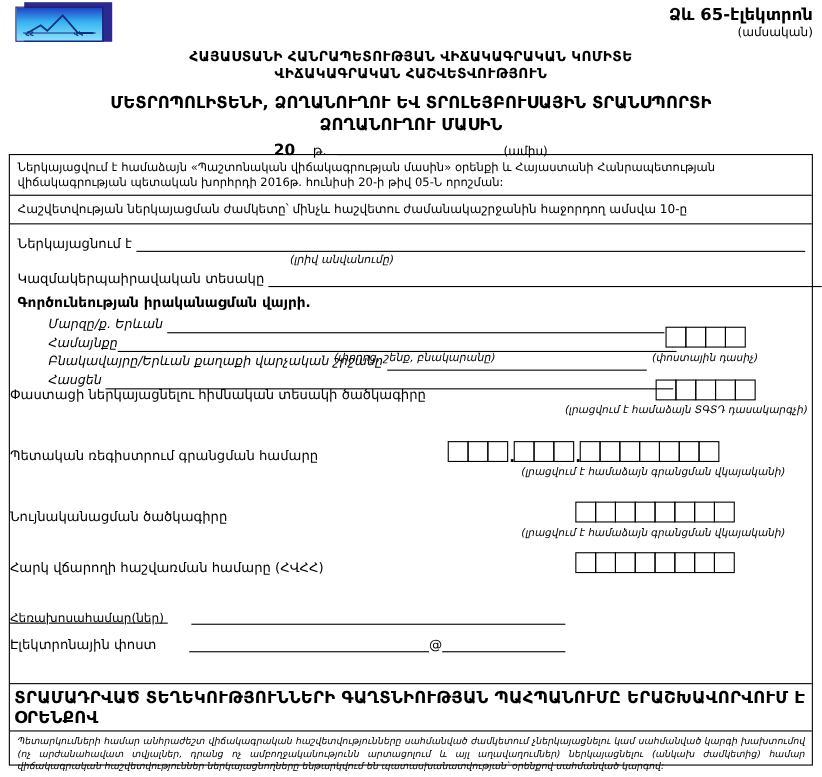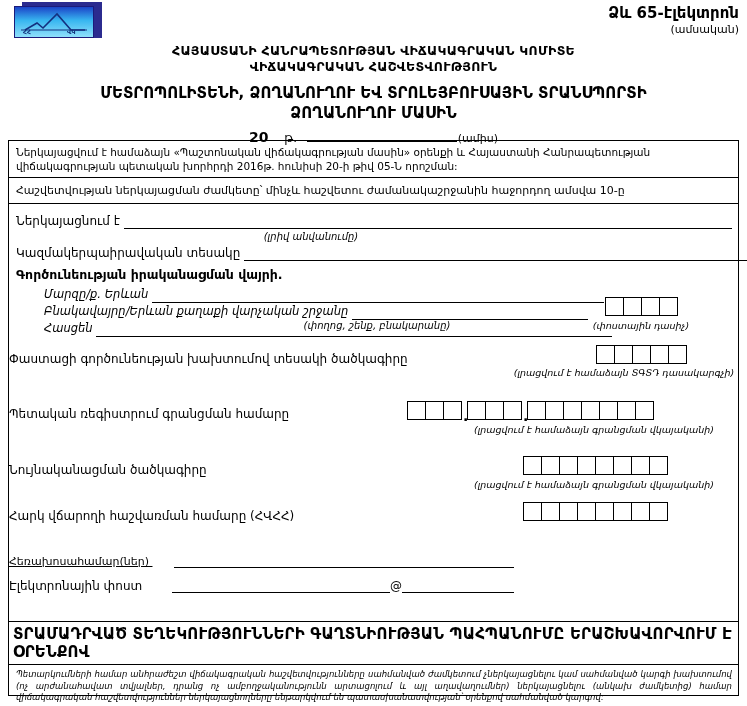--- a/index.html
+++ b/index.html
@@ -302,20 +302,23 @@
         <span class="fline" style="width:528px;"></span>
       </div>
 
       <div class="section-head">Գործունեության իրականացման վայրի.</div>
 
       <div class="addr-row">
         <span>Մարզը/ք. Երևան</span>
         <span class="fline" style="width:452px;"></span>
       </div>
 
+      <div class="addr-row">
+        <span>Համայնքը</span><span class="fline" style="width:508px;"></span>
+      </div>
 
       <div class="addr-row">
         <span>Բնակավայրը/Երևան  քաղաքի  վարչական  շրջանը</span>
         <span class="fline" style="width:236px;"></span>
       </div>
 
       <div class="addr-row">
         <span>Հասցեն</span>
         <span class="fline" style="width:516px;"></span>
       </div>
@@ -325,21 +328,21 @@
           <div class="dbox"></div>
           <div class="dbox"></div>
           <div class="dbox"></div>
           <div class="dbox"></div>
         </div>
       </div>
       <div class="abs code-cap" style="left:566px; top:116px; width:132px;">(փոստային դասիչ)</div>
 
       <div class="abs fcap" style="left:258px; top:116px; width:220px;">(փողոց, շենք, բնակարանը)</div>
 
-      <div class="abs" style="left:0px; top:148px; width:560px; font-size:12px;">Փաստացի գործունեության խախտումով տեսակի ծածկագիրը</div>
+      <div class="abs" style="left:0px; top:148px; width:560px; font-size:12px;">Փաստացի ներկայացնելու հիմնական տեսակի ծածկագիրը</div>
       <div class="abs" style="left:587px; top:140px;">
         <div class="dboxes">
           <div class="dbox"></div>
           <div class="dbox"></div>
           <div class="dbox"></div>
           <div class="dbox"></div>
           <div class="dbox"></div>
         </div>
       </div>
       <div class="abs code-cap" style="left:500px; top:163px; width:230px;">(լրացվում է համաձայն ՏԳՏԴ դասակարգչի)</div>

